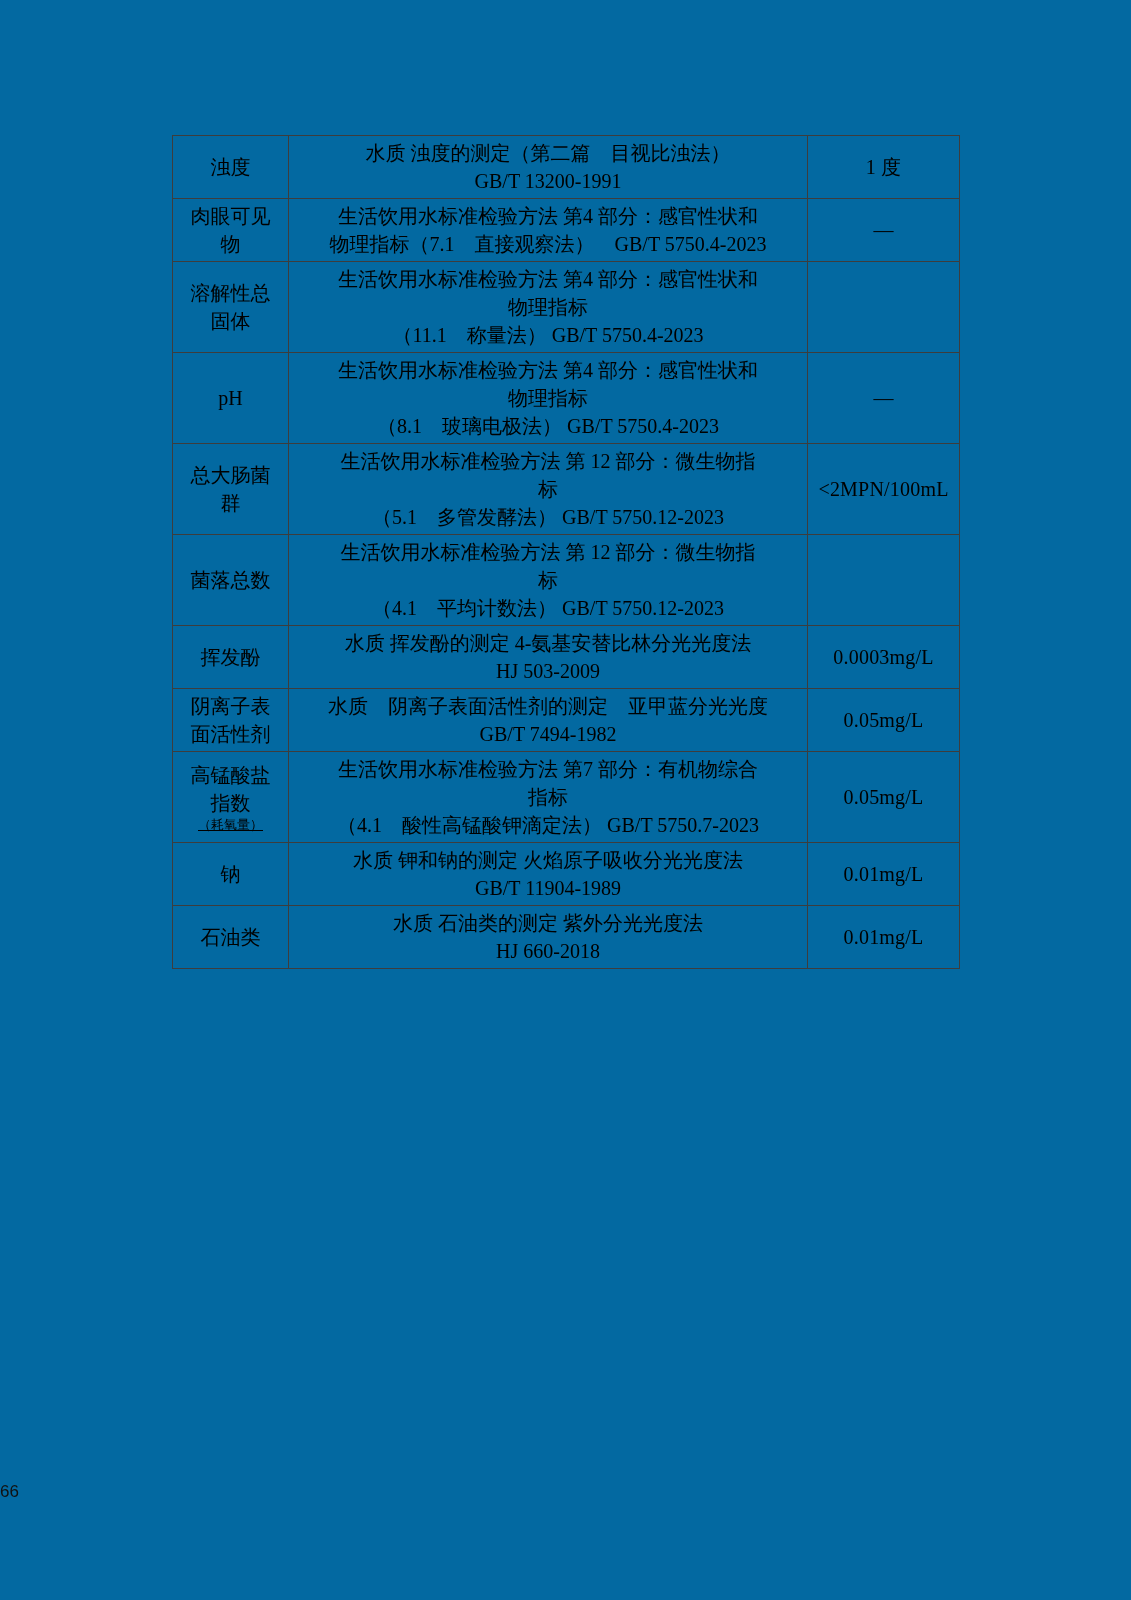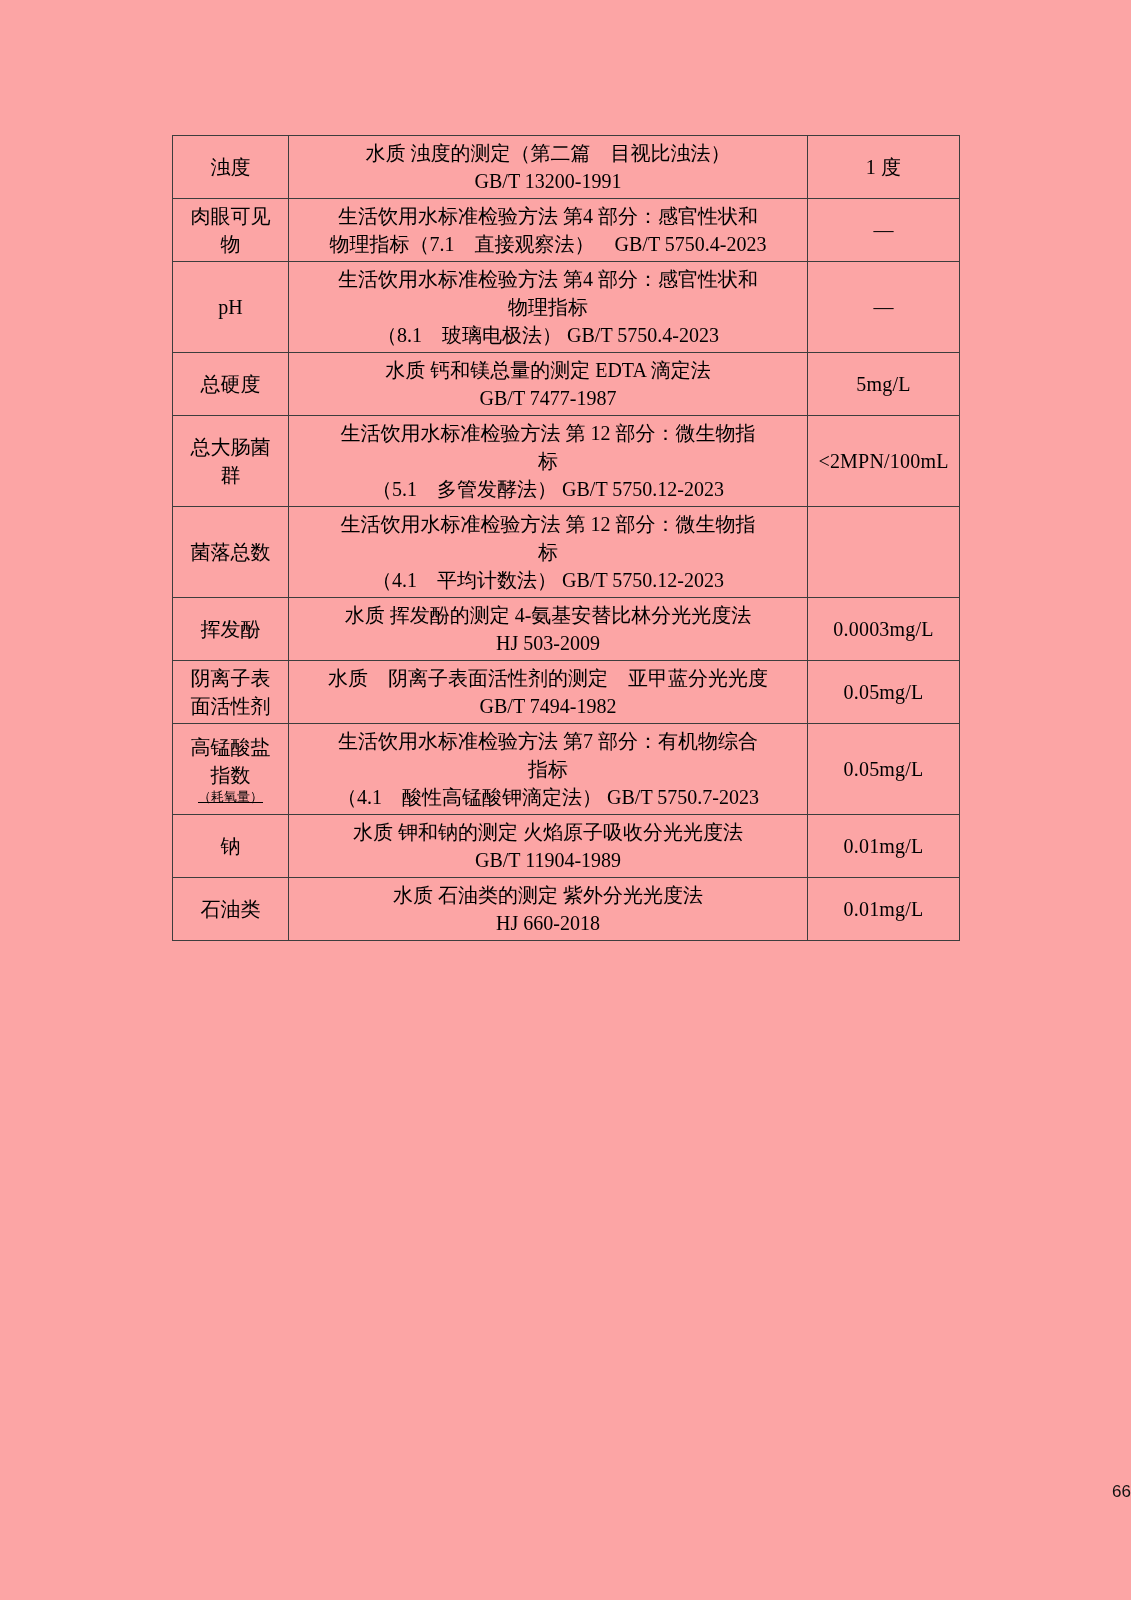--- a/index.html
+++ b/index.html
@@ -11,21 +11,21 @@
     position: relative;
     width: 1131px;
     height: 1600px;
     font-family: "Liberation Serif", "DejaVu Serif", serif;
     color: #000000;
     overflow: hidden;
   }
   .doc-page {
     position: absolute;
     inset: 0;
-    background: #fca5a5;
+    background: #0369a1;
   }
   .table-wrap {
     position: absolute;
     left: 172px;
     top: 135px;
     width: 787px;
   }
   table.methods {
     border-collapse: collapse;
     width: 100%;
@@ -53,21 +53,21 @@
     font-size: 13px;
     line-height: 16px;
     text-decoration: underline;
   }
   .param-sub:empty { display: none; }
   .page-number {
     position: absolute;
     left: 0;
     right: 0;
     top: 1482px;
-    text-align: right;
+    text-align: left;
     font-family: "Liberation Sans", "DejaVu Sans", sans-serif;
     font-size: 17px;
     color: #111;
   }
 </style>
 </head>
 <body>
 
 <div class="doc-page">
 
@@ -86,31 +86,33 @@
           <td class="limit-cell">1 度</td>
         </tr>
         <tr>
           <td class="param-cell"><span>肉眼可见
 物</span></td>
           <td class="method-cell">生活饮用水标准检验方法 第4 部分：感官性状和
 物理指标（7.1　直接观察法）　GB/T 5750.4-2023</td>
           <td class="limit-cell">—</td>
         </tr>
         <tr>
+          <td class="param-cell"><span>溶解性总
+固体</span></td>
+          <td class="method-cell">生活饮用水标准检验方法 第4 部分：感官性状和
+物理指标
+（11.1　称量法） GB/T 5750.4-2023</td>
+          <td class="limit-cell"></td>
+        </tr>
+        <tr>
           <td class="param-cell"><span>pH</span></td>
           <td class="method-cell">生活饮用水标准检验方法 第4 部分：感官性状和
 物理指标
 （8.1　玻璃电极法） GB/T 5750.4-2023</td>
           <td class="limit-cell">—</td>
-        </tr>
-        <tr>
-          <td class="param-cell"><span>总硬度</span></td>
-          <td class="method-cell">水质 钙和镁总量的测定 EDTA 滴定法
-GB/T 7477-1987</td>
-          <td class="limit-cell">5mg/L</td>
         </tr>
         <tr>
           <td class="param-cell"><span>总大肠菌
 群</span></td>
           <td class="method-cell">生活饮用水标准检验方法 第 12 部分：微生物指
 标
 （5.1　多管发酵法） GB/T 5750.12-2023</td>
           <td class="limit-cell">&lt;2MPN/100mL</td>
         </tr>
         <tr>

